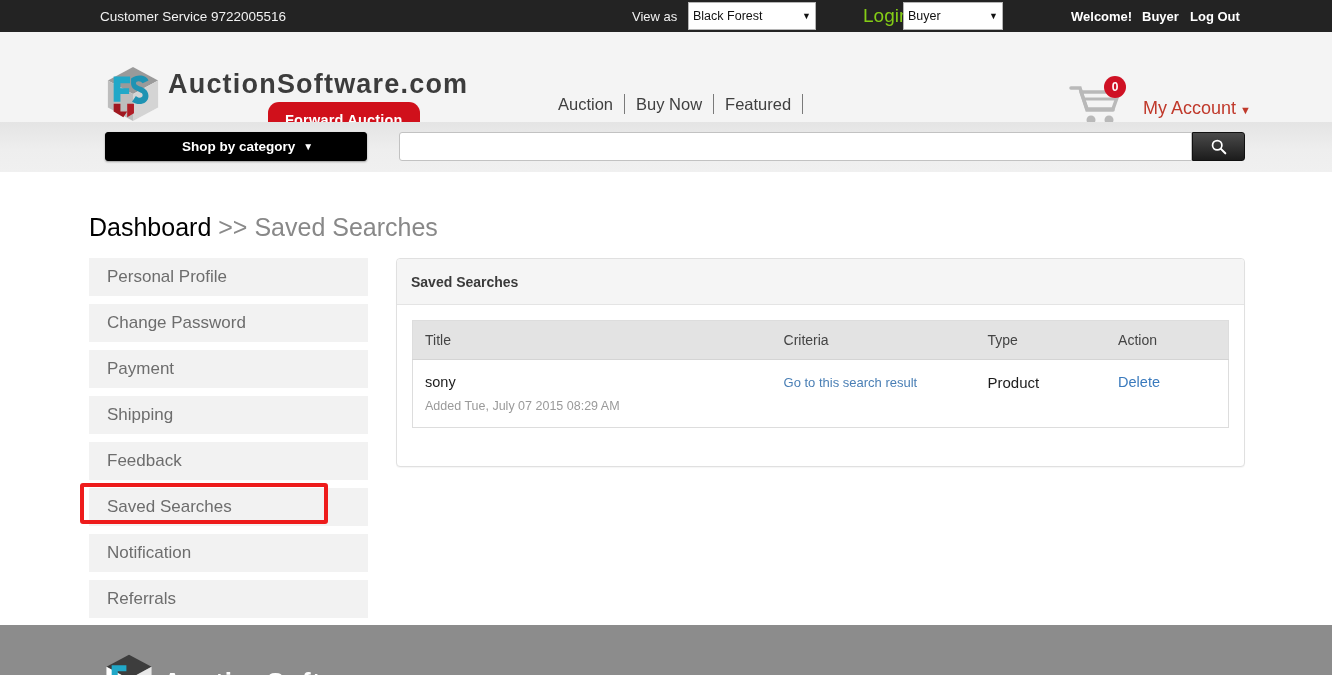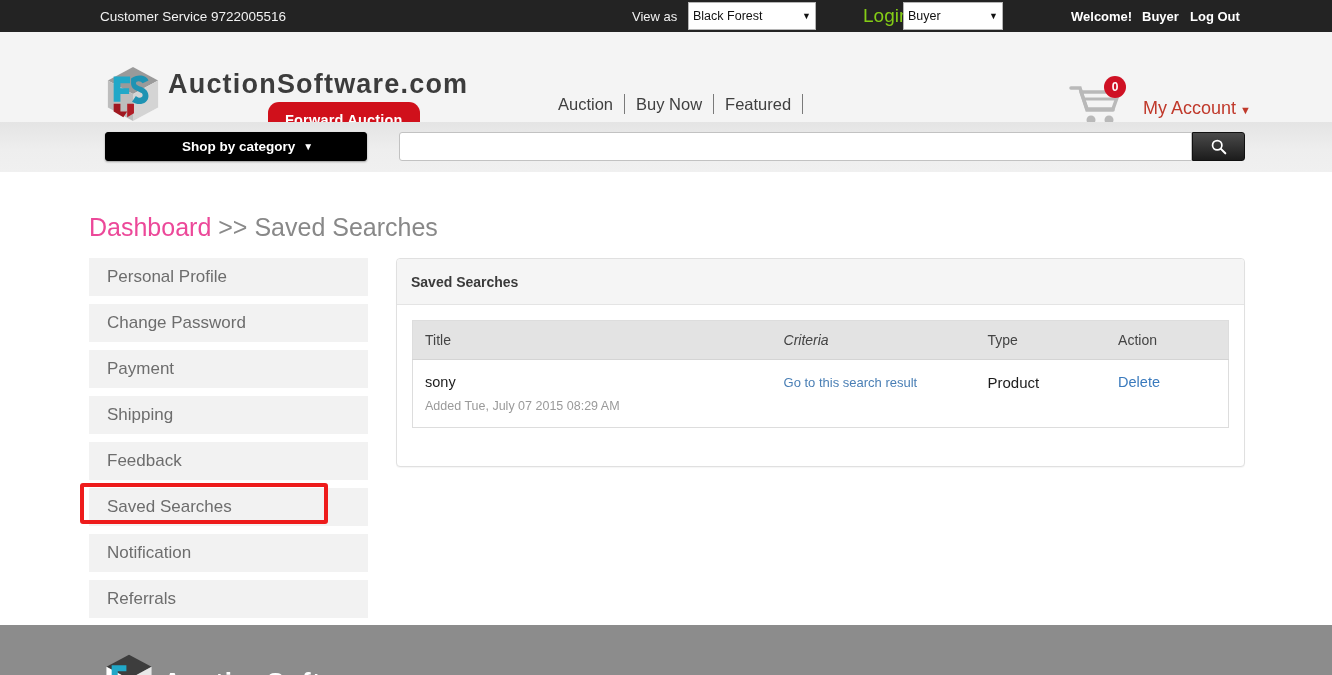--- a/index.html
+++ b/index.html
@@ -100,21 +100,21 @@
     position:absolute; left:1192px; top:132px; width:53px; height:29px;
     background:linear-gradient(to bottom,#4a4a4a 0%,#1c1c1c 100%);
     border:1px solid #111; border-radius:0 3px 3px 0;
     display:flex; align-items:center; justify-content:center; cursor:pointer;
   }
 
   
   .content { position:absolute; left:0; top:172px; width:1332px; height:453px; background:#fff; }
 
   .breadcrumb { position:absolute; left:89px; top:41px; font-size:25px; white-space:nowrap; }
-  .breadcrumb .crumb-link { color:#ec4899; cursor:pointer;margin-top:35px; }
+  .breadcrumb .crumb-link { color:#000000; cursor:pointer;margin-top:35px; }
   .breadcrumb .crumb-sep  { color:#8a8a8a; }
   .breadcrumb .crumb-cur  { color:#888888; }
 
   
   .sidebar { position:absolute; left:89px; top:86px; width:279px; }
   .side-item {
     height:38px; background:#f2f2f2; margin-bottom:8px;
     display:flex; align-items:center; padding-left:18px;
     font-size:17px; color:#6d6d6d; cursor:pointer;
   }
@@ -139,21 +139,21 @@
   .panel-body { padding:15px; }
 
   table.ss { width:100%; border-collapse:collapse; border:1px solid #dddddd; }
   table.ss th {
     background:#e3e3e3; text-align:left; font-weight:normal;
     font-size:14px; color:#444; padding:11px 0 11px 12px;
     border-bottom:1px solid #d4d4d4;
   }
   table.ss td { padding:14px 0 14px 12px; vertical-align:top; font-size:14.5px; color:#222; }
   .col-title { width:44%; }
-  .col-crit  { width:25%;font-style:italic; }
+  .col-crit  { width:25%; }
   .col-type  { width:16%; }
   .col-act   { width:15%; }
   .ss-title { font-size:14.5px; color:#1c1c1c; }
   .ss-added { font-size:12.5px; color:#9a9a9a; margin-top:9px; }
   .ss-link  { font-size:13px; color:#4a7fb5; cursor:pointer; }
   .ss-type  { font-size:15px; color:#1c1c1c; }
   .ss-del   { font-size:14.5px; color:#3a7abd; cursor:pointer; }
 
   
   .footer {

